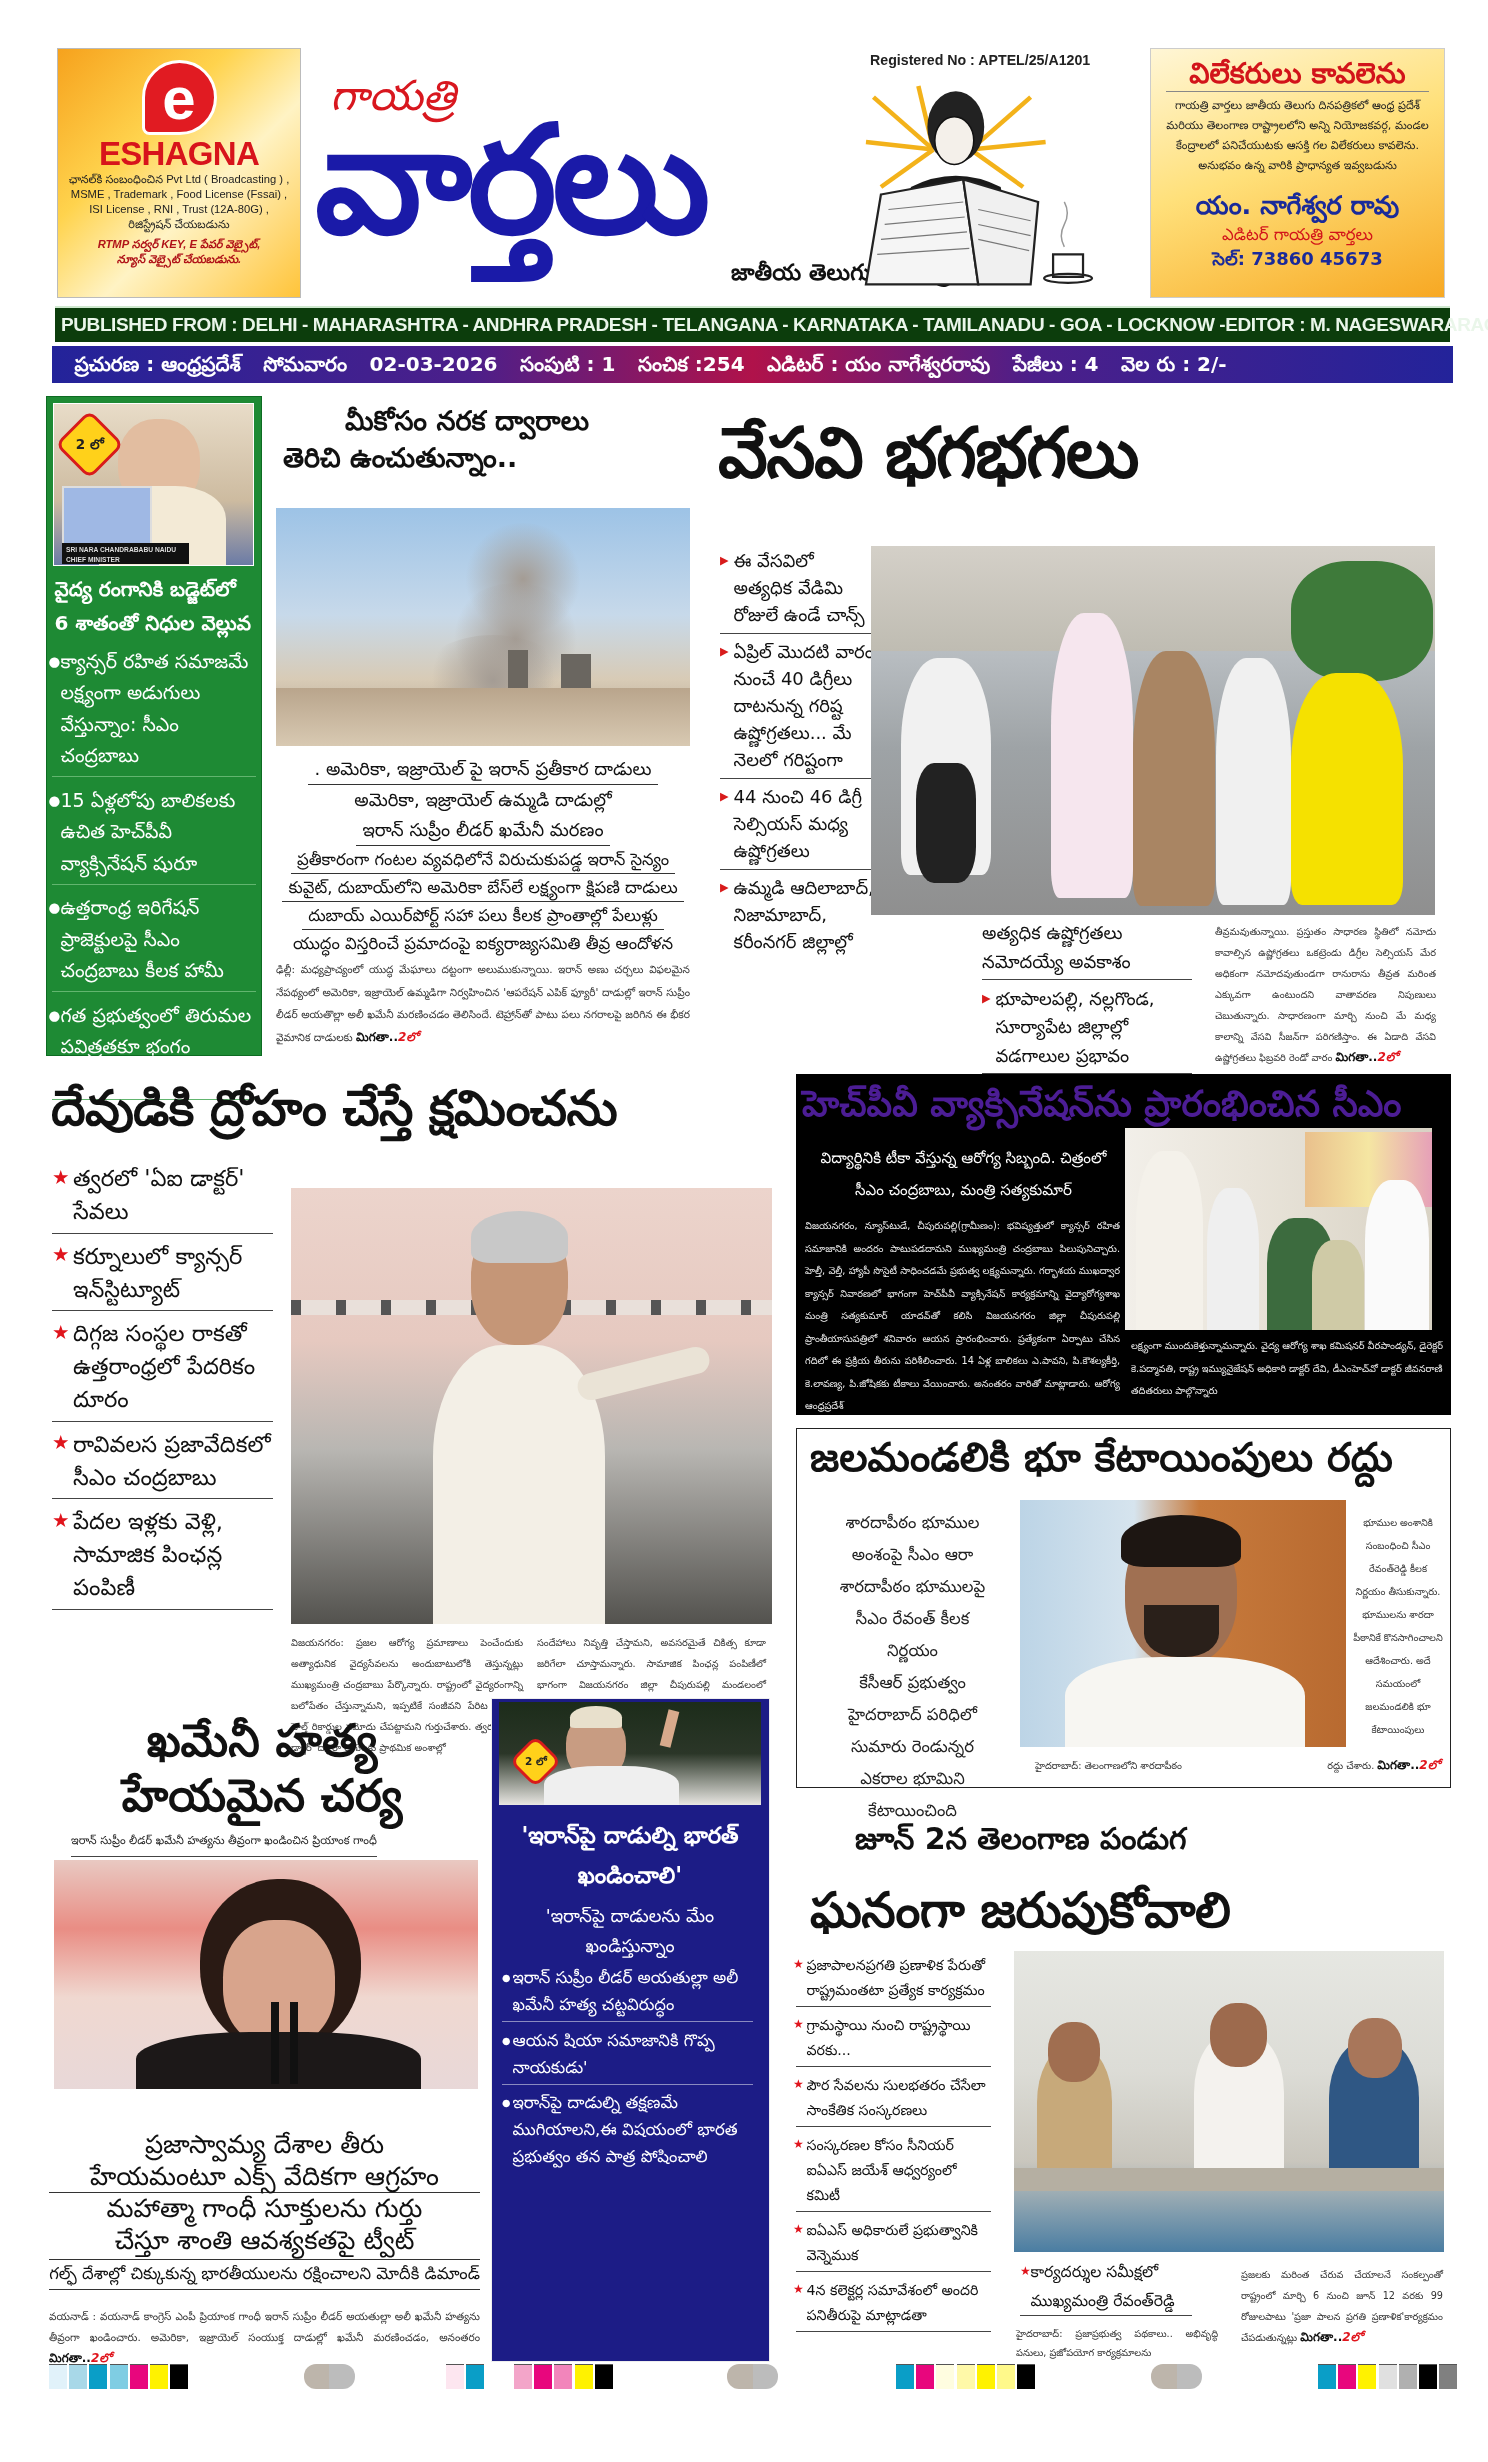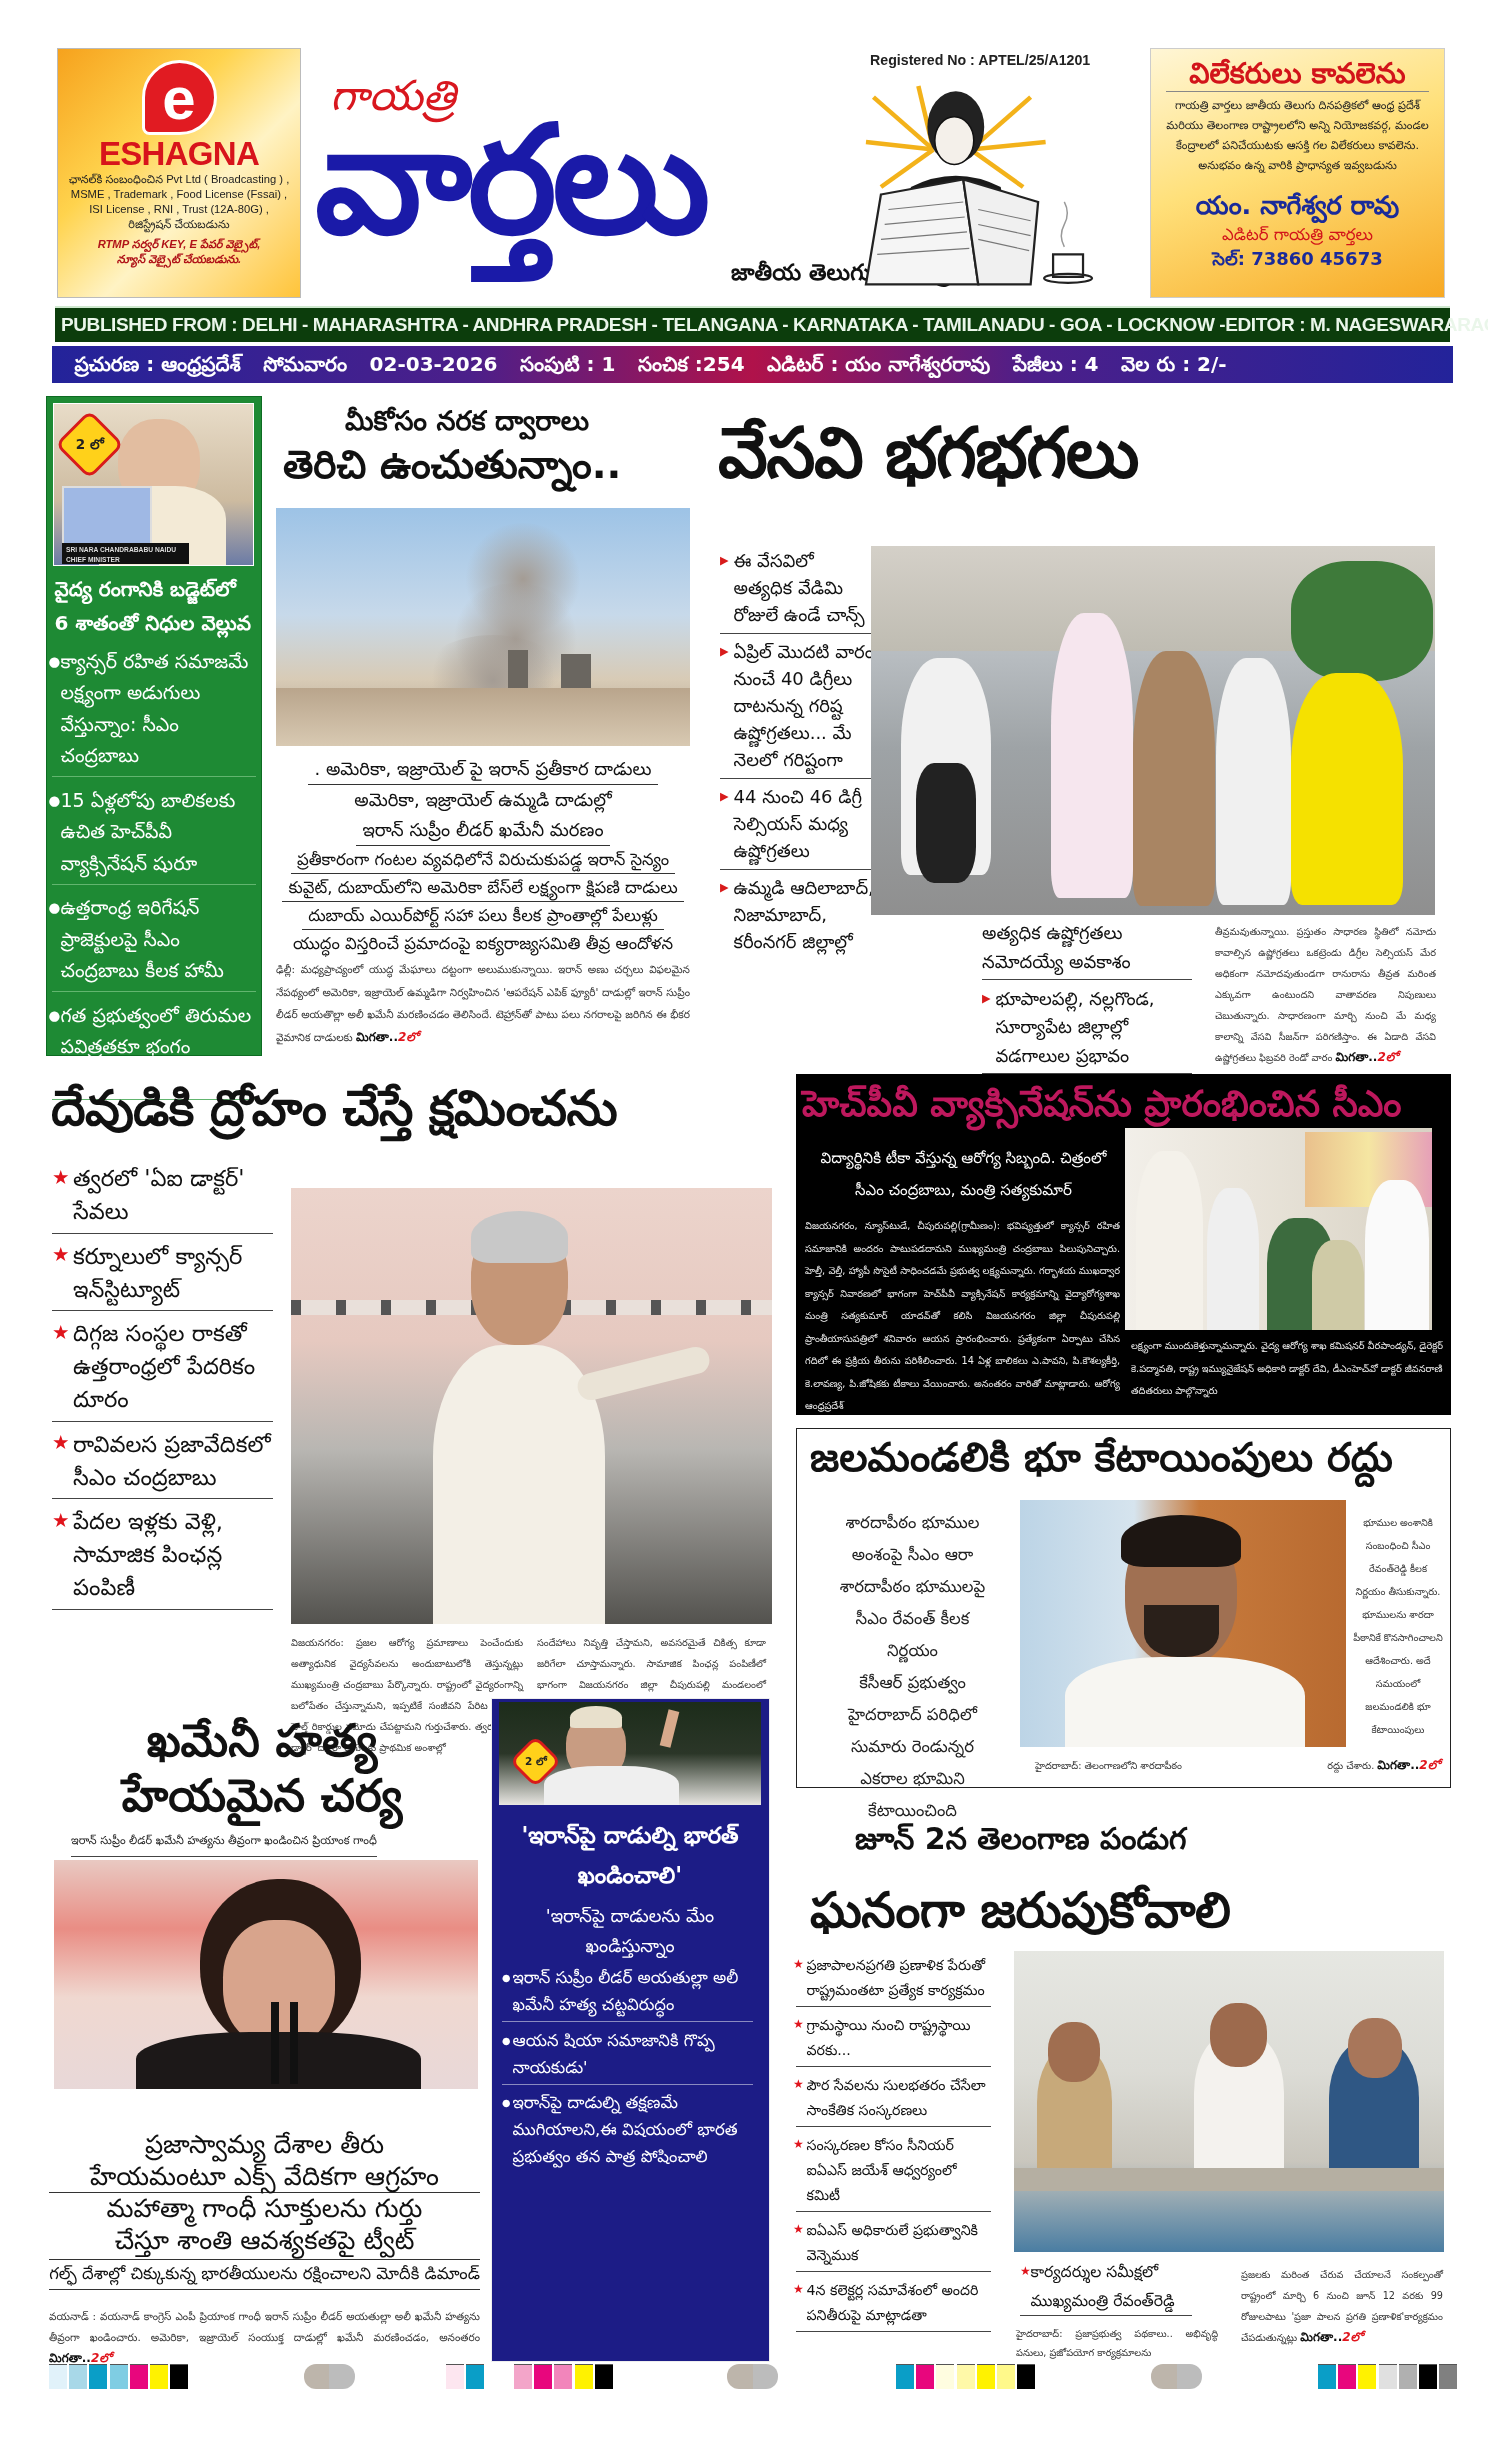--- a/index.html
+++ b/index.html
@@ -50,21 +50,21 @@
     background: linear-gradient(180deg, #e8dcc8 0%, #cdbba0 60%, #6b7ba6 100%); border: 1.5px solid #fff; }
   .badge { position: absolute; width: 49px; height: 49px; background: #ffd11a; border: 3.7px solid #d81b1b;
     transform: rotate(45deg); border-radius: 9px; }
   .badge span { display: block; transform: rotate(-45deg); font: bold 13.5px/42px "DejaVu Sans", sans-serif; text-align: center; color: #222; }
   .green-side .title { left: 7.5px; top: 175px; width: 201px; color: #fff; font: bold 20px/34px "DejaVu Sans", sans-serif; }
   .green-side ul { position: absolute; left: 4.5px; top: 247px; width: 204px; list-style: none; }
   .green-side li { color: #fff; font: 19px/31.5px "DejaVu Sans", sans-serif; padding: 1.5px 0 4.5px 9px; position: relative; border-bottom: 0.7px solid #62b56f; margin-bottom: 6px; }
   .green-side li::before { content: "●"; position: absolute; left: -3px; top: 1.5px; font-size: 13.5px; }
 
   .story2-kicker { left: 345px; top: 405px; font-size: 27px; }
-  .story2-head { left: 283px; top: 442px; font-size: 39px; }
+  .story2-head { left: 283px; top: 442px; font-size: 27px; }
   .story2-pic { left: 276px; top: 508px; width: 414px; height: 238px;
     background: linear-gradient(180deg, #9dc3e6 0%, #c7d9ea 45%, #d8cbb6 72%, #a89984 100%); }
   .smoke { position: absolute; border-radius: 50%; background: radial-gradient(circle, #a49c94 0%, rgba(164,156,148,0) 70%); }
   .story2-subs { left: 276px; top: 754px; width: 414px; text-align: center; }
   .story2-subs div { font: 18px/30px "DejaVu Sans", sans-serif; color: #111; border-bottom: 1.5px solid #333; margin: 0 auto; width: max-content; padding: 0 6px; }
   .story2-subs .s2 { font: 16.5px/27px "DejaVu Sans", sans-serif; }
   .story2-body { left: 276px; top: 958px; width: 414px; font-size: 10.5px; line-height: 22.5px; }
 
   .summer-head { left: 718px; top: 412px; font-size: 70px; letter-spacing: -1.5px; }
   .summer-list { left: 720px; top: 547px; width: 154px; }
@@ -84,21 +84,21 @@
   .cbn-head { left: 51px; top: 1080px; font-size: 49px; letter-spacing: -0.7px; }
   .cbn-list { left: 52px; top: 1162px; width: 221px; }
   .cbn-list .it { font: 22.5px/33px "DejaVu Sans", sans-serif; color: #111; padding-left: 21px; position: relative; border-bottom: 0.7px solid #444; padding-bottom: 4.5px; margin-bottom: 6px; }
   .cbn-list .it::before { content: "★"; color: #e0141c; position: absolute; left: 0; top: -1.5px; font-size: 19.5px; }
   .cbn-pic { left: 291px; top: 1188px; width: 481px; height: 436px;
     background: linear-gradient(180deg, #ecd4cc 0%, #e6c9c0 35%, #b8b6b2 60%, #53524e 100%); }
   .cbn-body1 { left: 291px; top: 1632px; width: 232px; font-size: 9.7px; line-height: 21px; }
   .cbn-body2 { left: 537px; top: 1632px; width: 229px; font-size: 9.7px; line-height: 21px; }
 
   .hpv-box { left: 796px; top: 1074px; width: 655px; height: 341px; background: #000; color: #fff; }
-  .hpv-head { left: 802px; top: 1083px; font-size: 36px; color: #be185d; }
+  .hpv-head { left: 802px; top: 1083px; font-size: 36px; color: #4c1d95; }
   .hpv-cap { left: 810px; top: 1143px; width: 307px; text-align: center; color: #fff; font: 15px/31.5px "DejaVu Sans", sans-serif; }
   .hpv-body { left: 805px; top: 1215px; width: 315px; color: #eee; font: 9.7px/22.5px "DejaVu Sans", sans-serif; text-align: justify; }
   .hpv-body2 { left: 1131px; top: 1335px; width: 315px; color: #eee; font: 9.7px/22.5px "DejaVu Sans", sans-serif; }
   .hpv-pic { left: 1125px; top: 1128px; width: 307px; height: 202px;
     background: linear-gradient(90deg, #f2efe9 0%, #e9e4da 40%, #d8d2c4 100%); }
 
   .land-box { left: 796px; top: 1428px; width: 655px; height: 360px; border: 1.5px solid #222; background: #fff; }
   .land-head { left: 810px; top: 1434px; font-size: 40px; }
   .land-left { left: 804px; top: 1507px; width: 217px; text-align: center; font: 16.5px/32px "DejaVu Sans", sans-serif; color: #222; }
   .land-pic { left: 1020px; top: 1500px; width: 326px; height: 247px;

